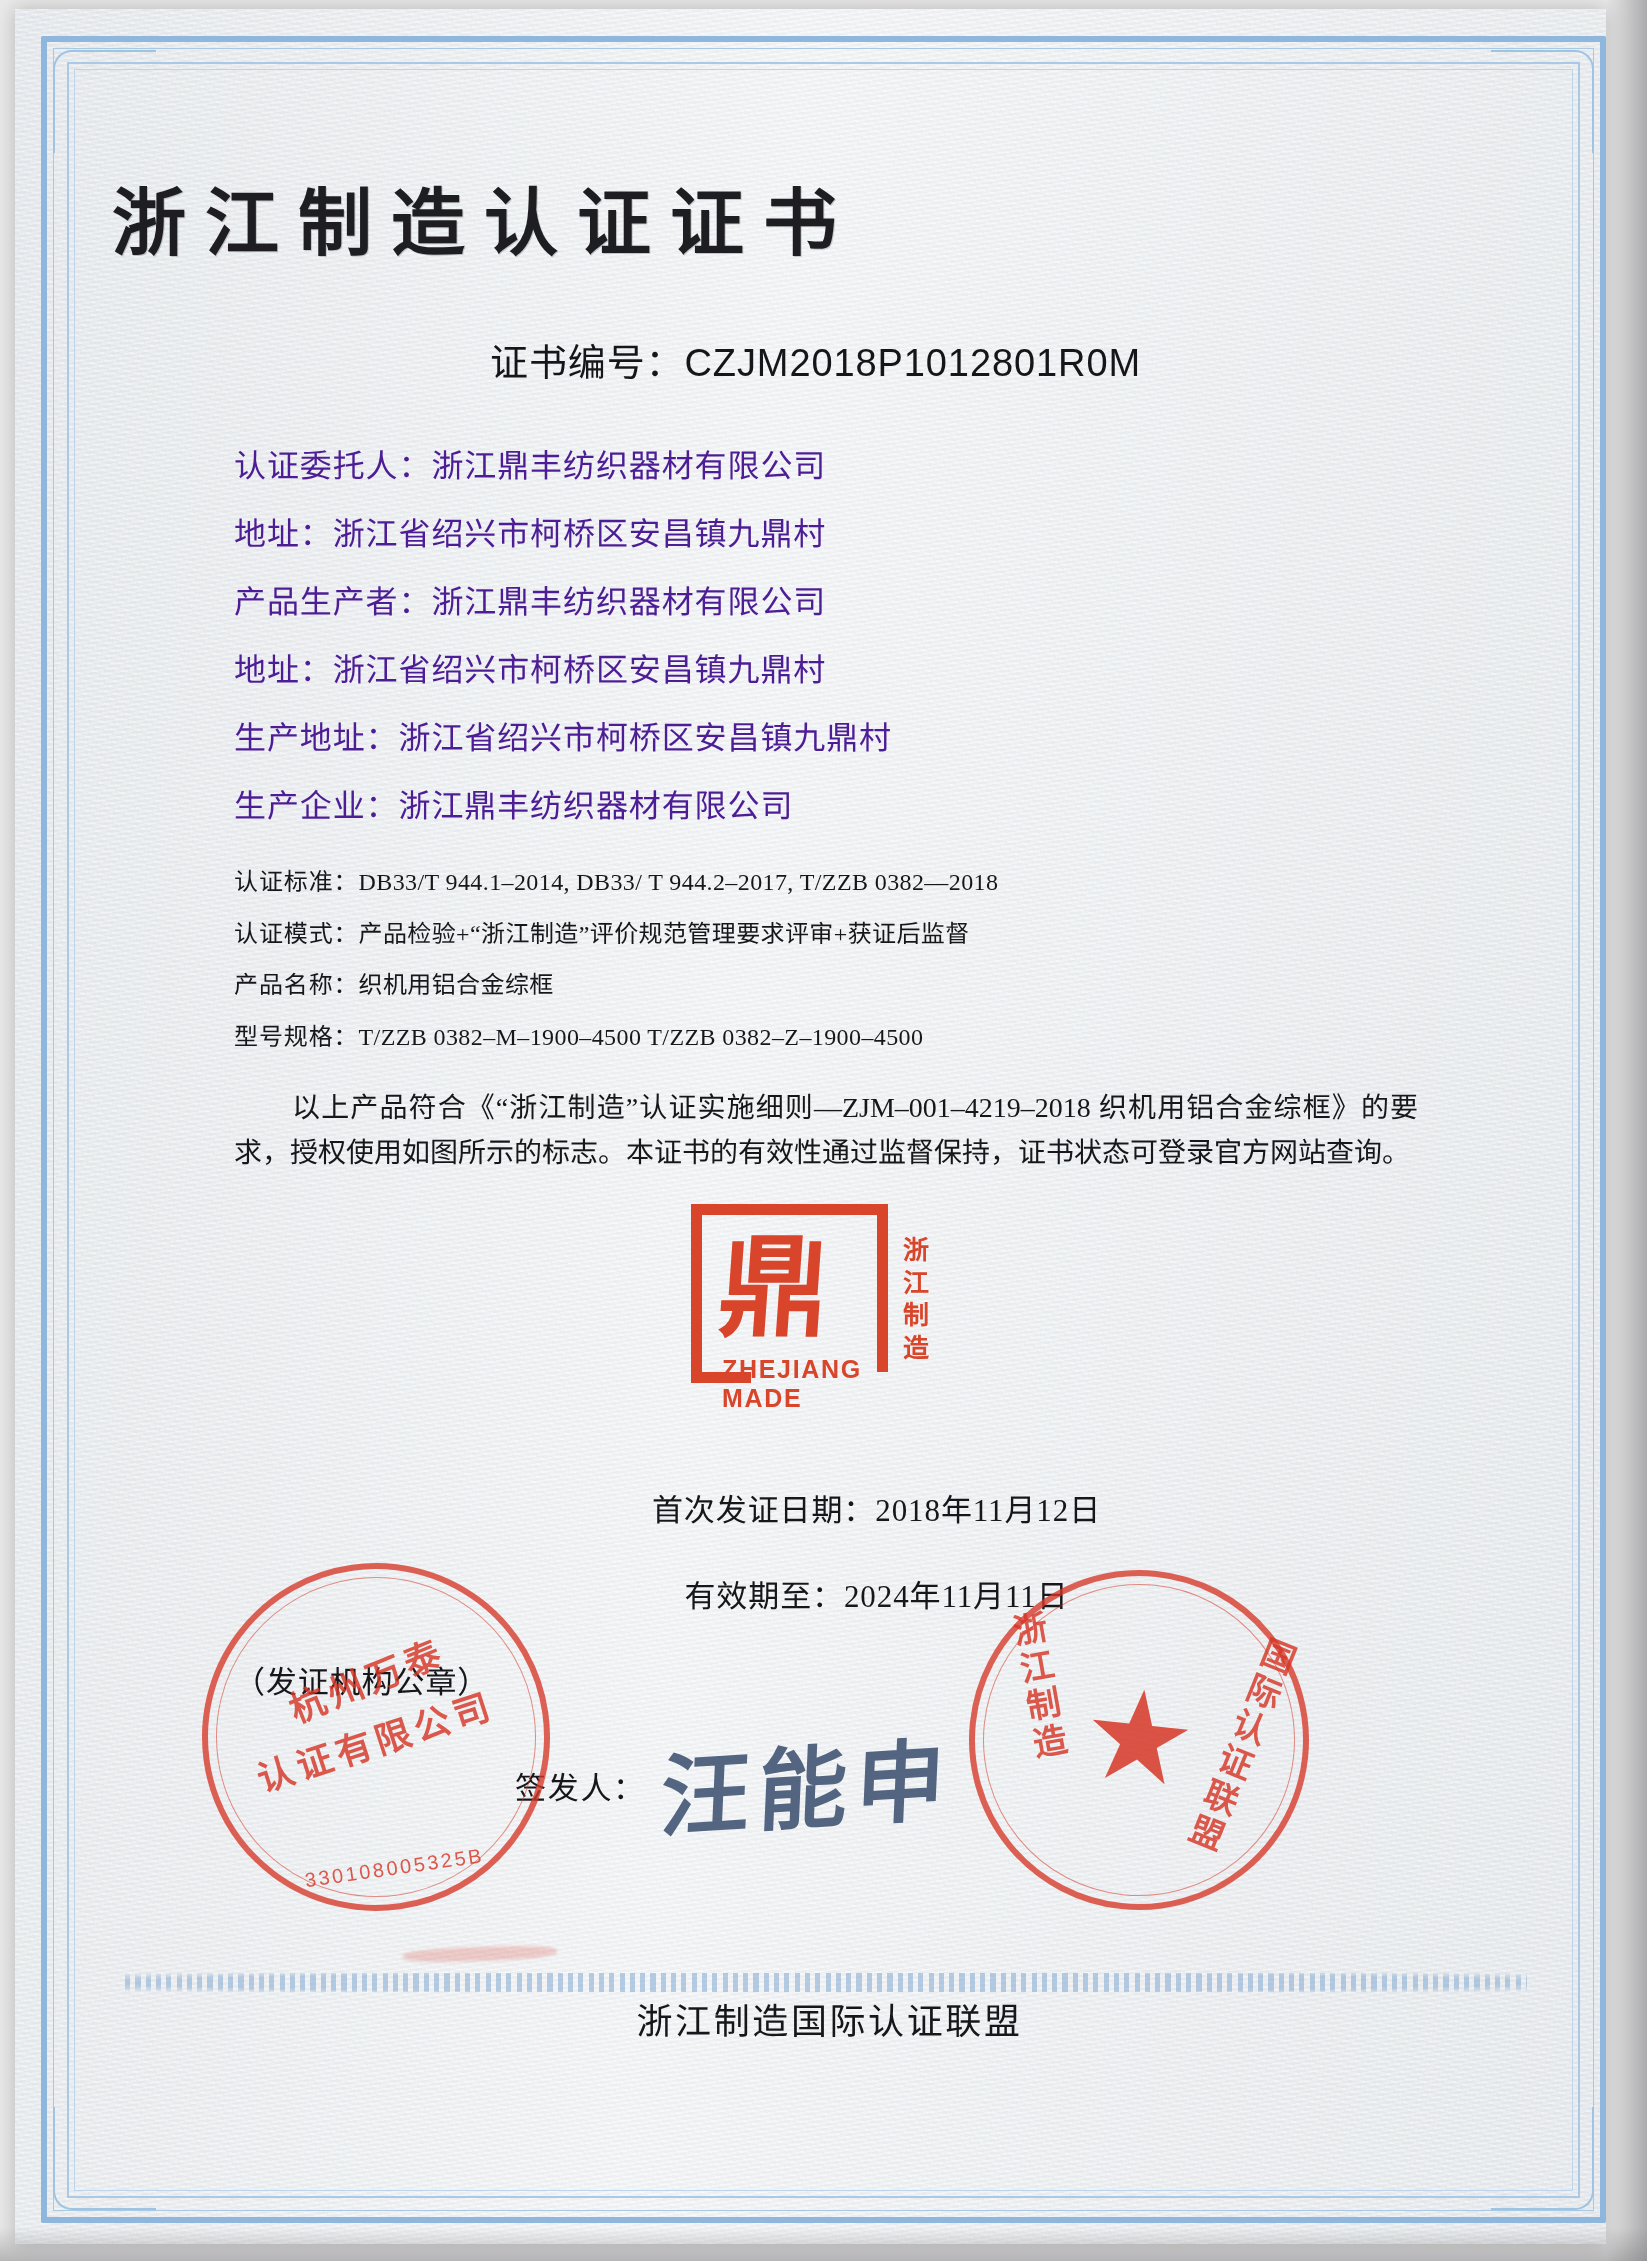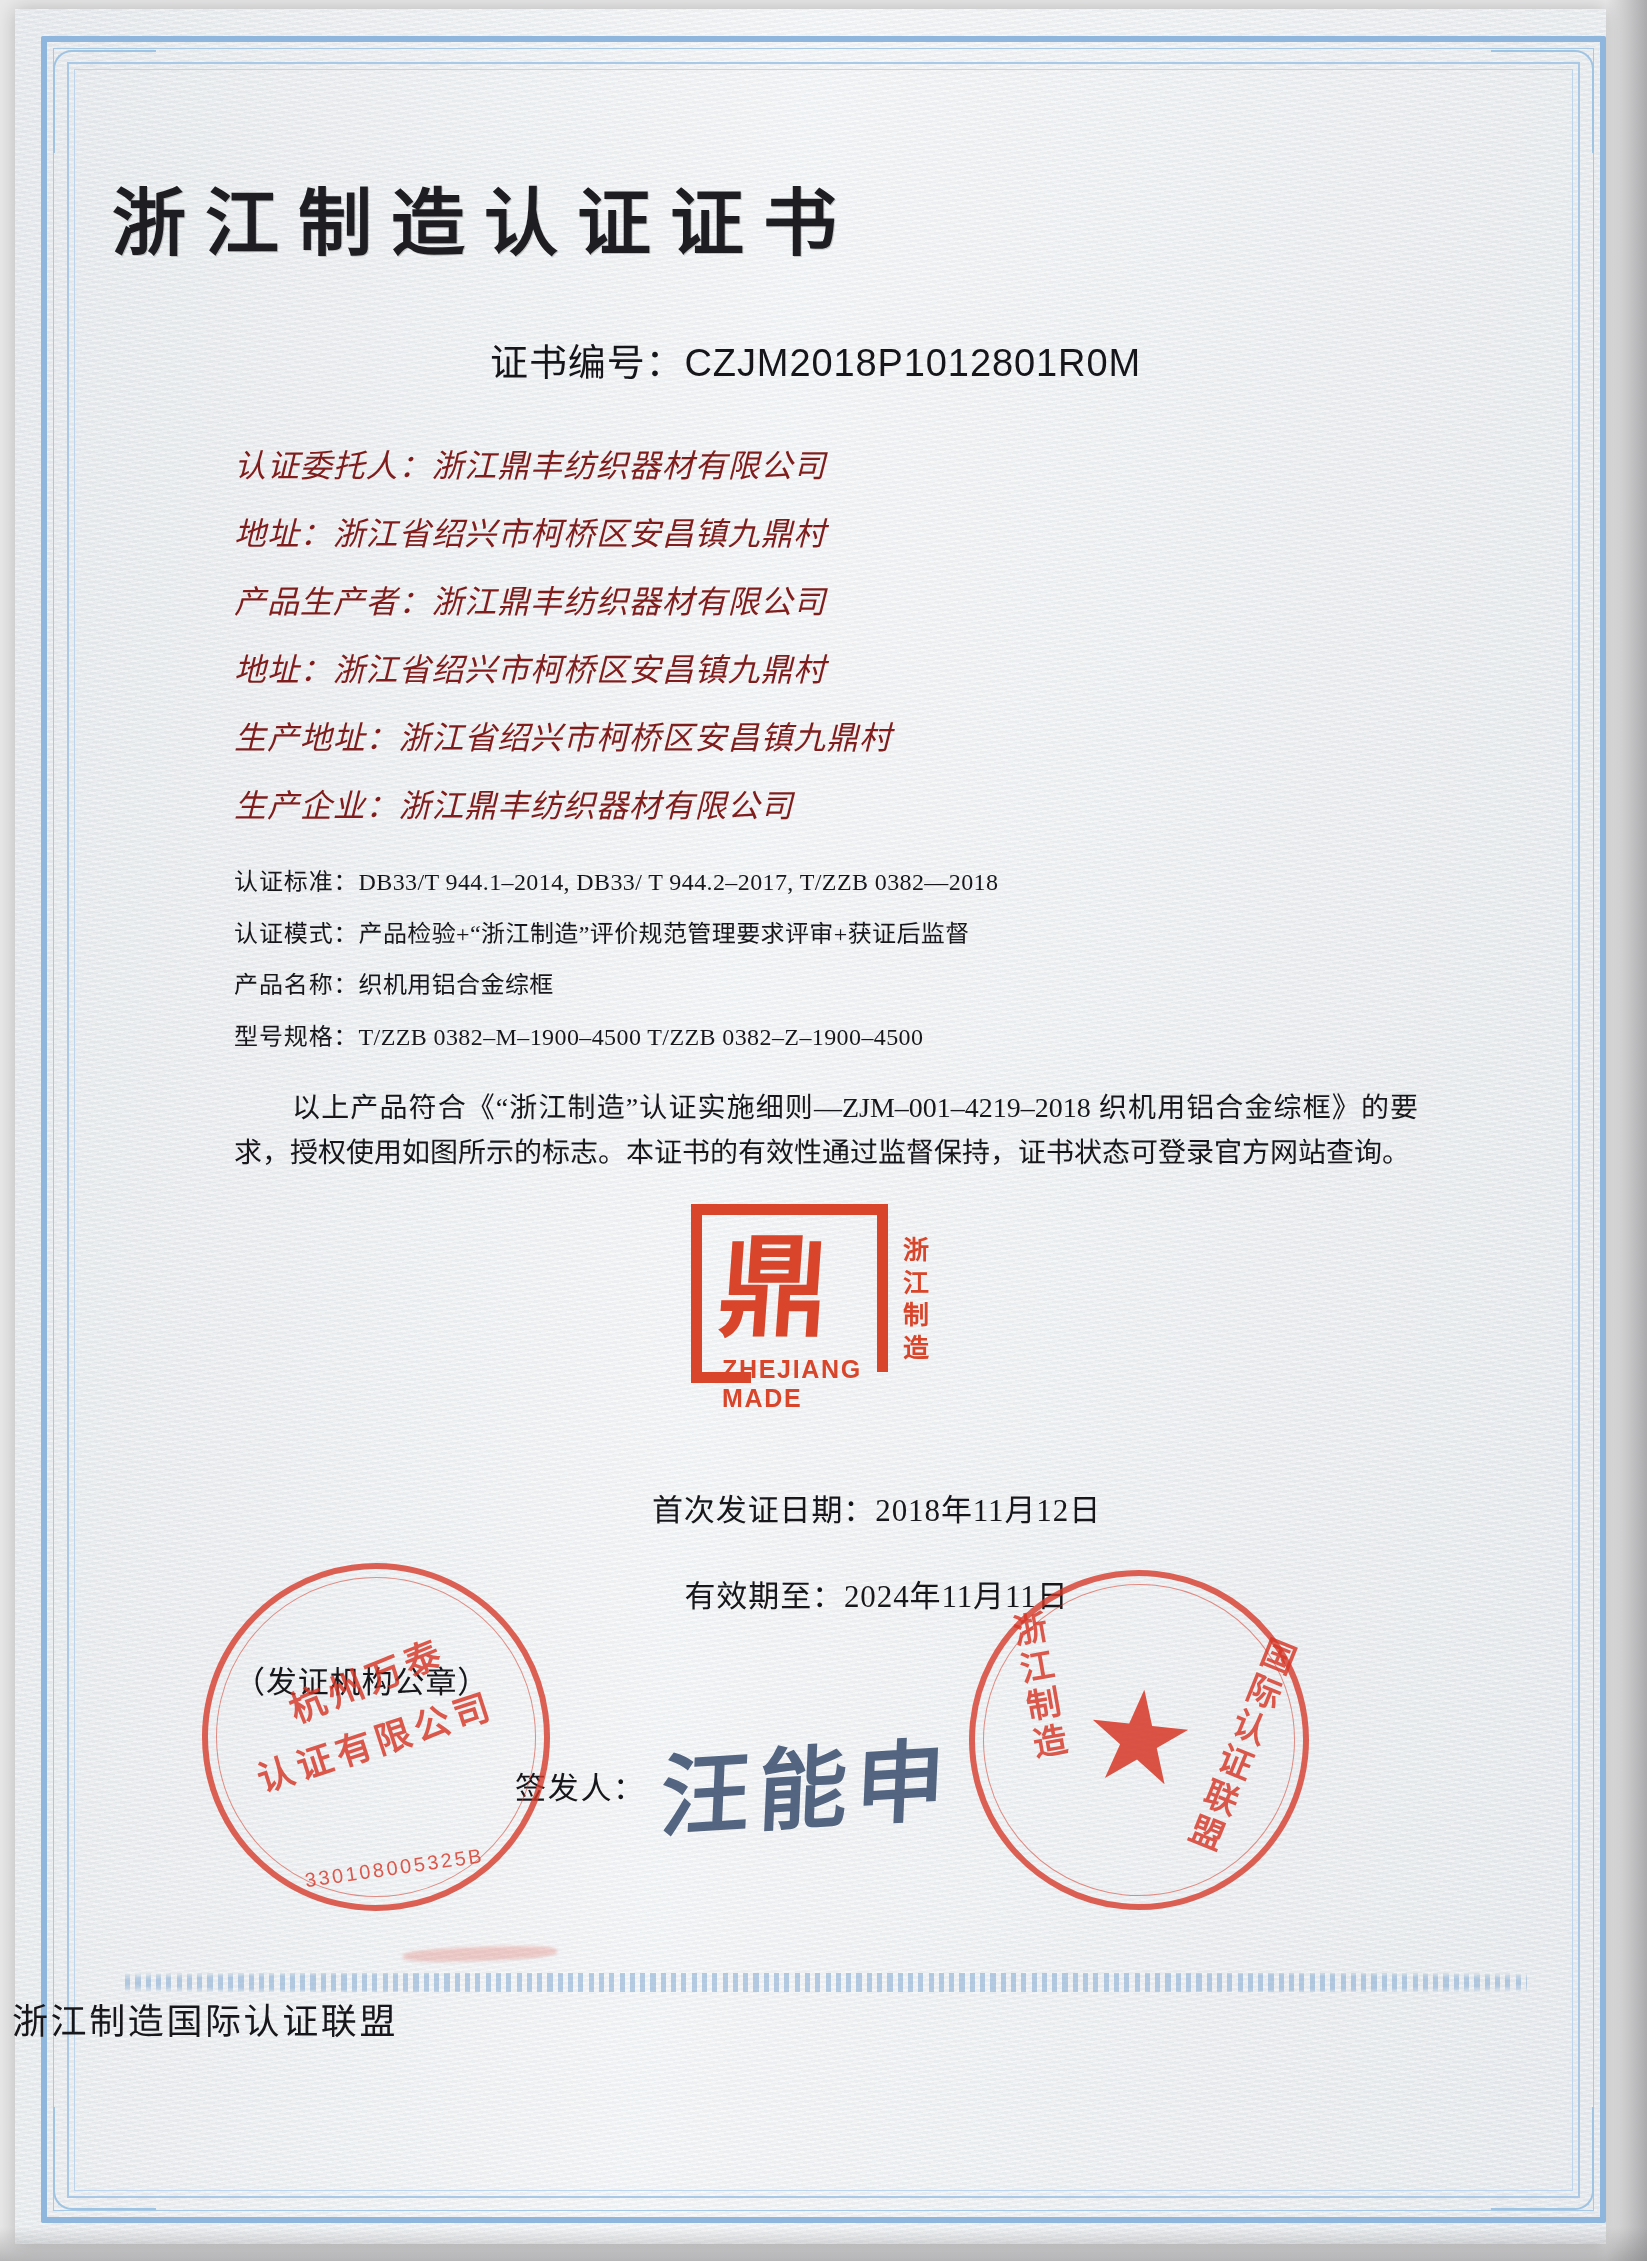--- a/index.html
+++ b/index.html
@@ -139,25 +139,24 @@
     font-family: "Liberation Sans", sans-serif;
     letter-spacing: 0.9px;
   }
 
   .party-block {
     margin-top: 63px;
     padding-left: 122px;
   }
   .party-line {
     font-size: 32px;
-    color: #7f1d1d;
+    color: #4c1d95;
     line-height: 1.0;
     margin-bottom: 36px;
     letter-spacing: 0.9px;
-    font-style: italic;
   }
 
   .spec-block {
     margin-top: 48px;
     padding-left: 122px;
   }
   .spec-line {
     font-size: 24px;
     color: #17171b;
     line-height: 1.0;
@@ -367,20 +366,21 @@
         rgba(130,170,210,.0) 5.1px,
         rgba(130,170,210,.75) 5.1px,
         rgba(130,170,210,.75) 10.3px);
     mask-image: radial-gradient(ellipse at center, #000 70%, transparent 100%);
     opacity: .75;
   }
   .footer-org {
     position: absolute;
     left: 12px; right: 0;
     top: 1992px;
+    text-align: center;
     font-size: 36px;
     color: #17171b;
     letter-spacing: 2.6px;
   }
   .footer-bottom {
     position: absolute;
     left: 360px;
     right: 360px;
     top: 2076px;
     display: flex;

